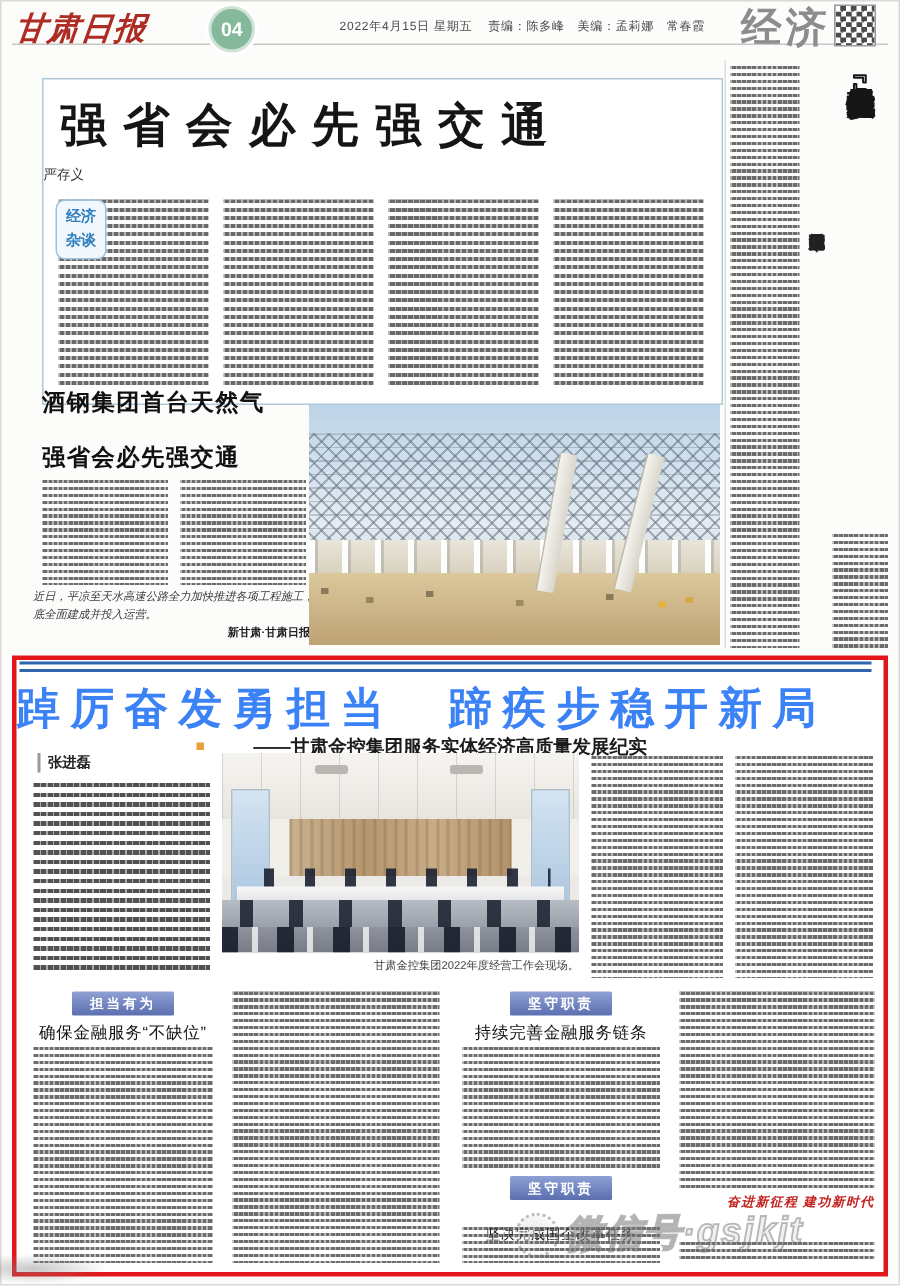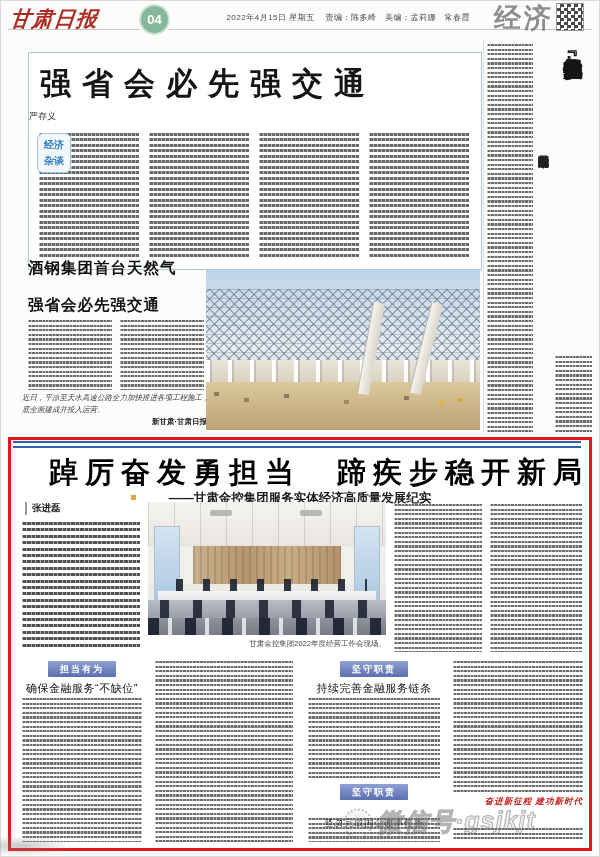--- a/index.html
+++ b/index.html
@@ -64,22 +64,22 @@
   
   .gutter{left:483px;top:40px;width:1px;height:392px;background:#ddd;}
   .sb-headline{left:555px;top:44px;width:37px;height:306px;writing-mode:vertical-rl;
       font-size:19px;font-weight:900;color:#161616;line-height:37px;text-align:justify;}
   .sb-subhead{left:535px;top:148px;width:18px;height:276px;writing-mode:vertical-rl;
       font-size:10.5px;font-weight:bold;color:#222;line-height:18px;}
   
   .feature-box{left:8px;top:437px;width:578px;height:408px;border:3px solid #e3171b;background:#fff;}
   .blue-rule{position:absolute;left:2px;top:1px;width:568px;height:3px;
       border-top:2px solid #2e66ae;border-bottom:2px solid #2e66ae;}
-  .f-headline{position:absolute;left:0;top:13px;width:100%;text-align:right;font-size:29px;
-      font-weight:900;color:#000000;letter-spacing:7px;}
+  .f-headline{position:absolute;left:0;top:13px;width:100%;text-align:left;font-size:29px;
+      font-weight:900;color:#3b82f6;letter-spacing:7px;}
   .f-subtitle{position:absolute;left:0;top:50px;width:100%;text-align:center;font-size:12.5px;
       font-weight:700;color:#1b1b1b;}
   .byline{position:absolute;left:14px;top:62px;font-size:9.5px;font-weight:bold;color:#222;
       border-left:2px solid #999;padding-left:5px;}
   .f-caption{position:absolute;left:137px;top:199px;width:238px;font-size:7.5px;color:#444;text-align:right;}
   .tagbox{display:block;margin:0 auto;width:fit-content;padding:1.5px 12px;font-size:9px;font-weight:bold;
       letter-spacing:2px;color:#fff;background:linear-gradient(#8fa0d4,#5b6fb0);border-radius:1px;}
   .tagtitle{margin-top:4px;text-align:center;font-size:11px;font-weight:400;color:#111;letter-spacing:.5px;}
   .tagtitle.small{font-size:9.5px;margin-top:17px;}
   .slogan-small{position:absolute;font-size:8.5px;font-weight:bold;font-style:italic;color:#c32320;

